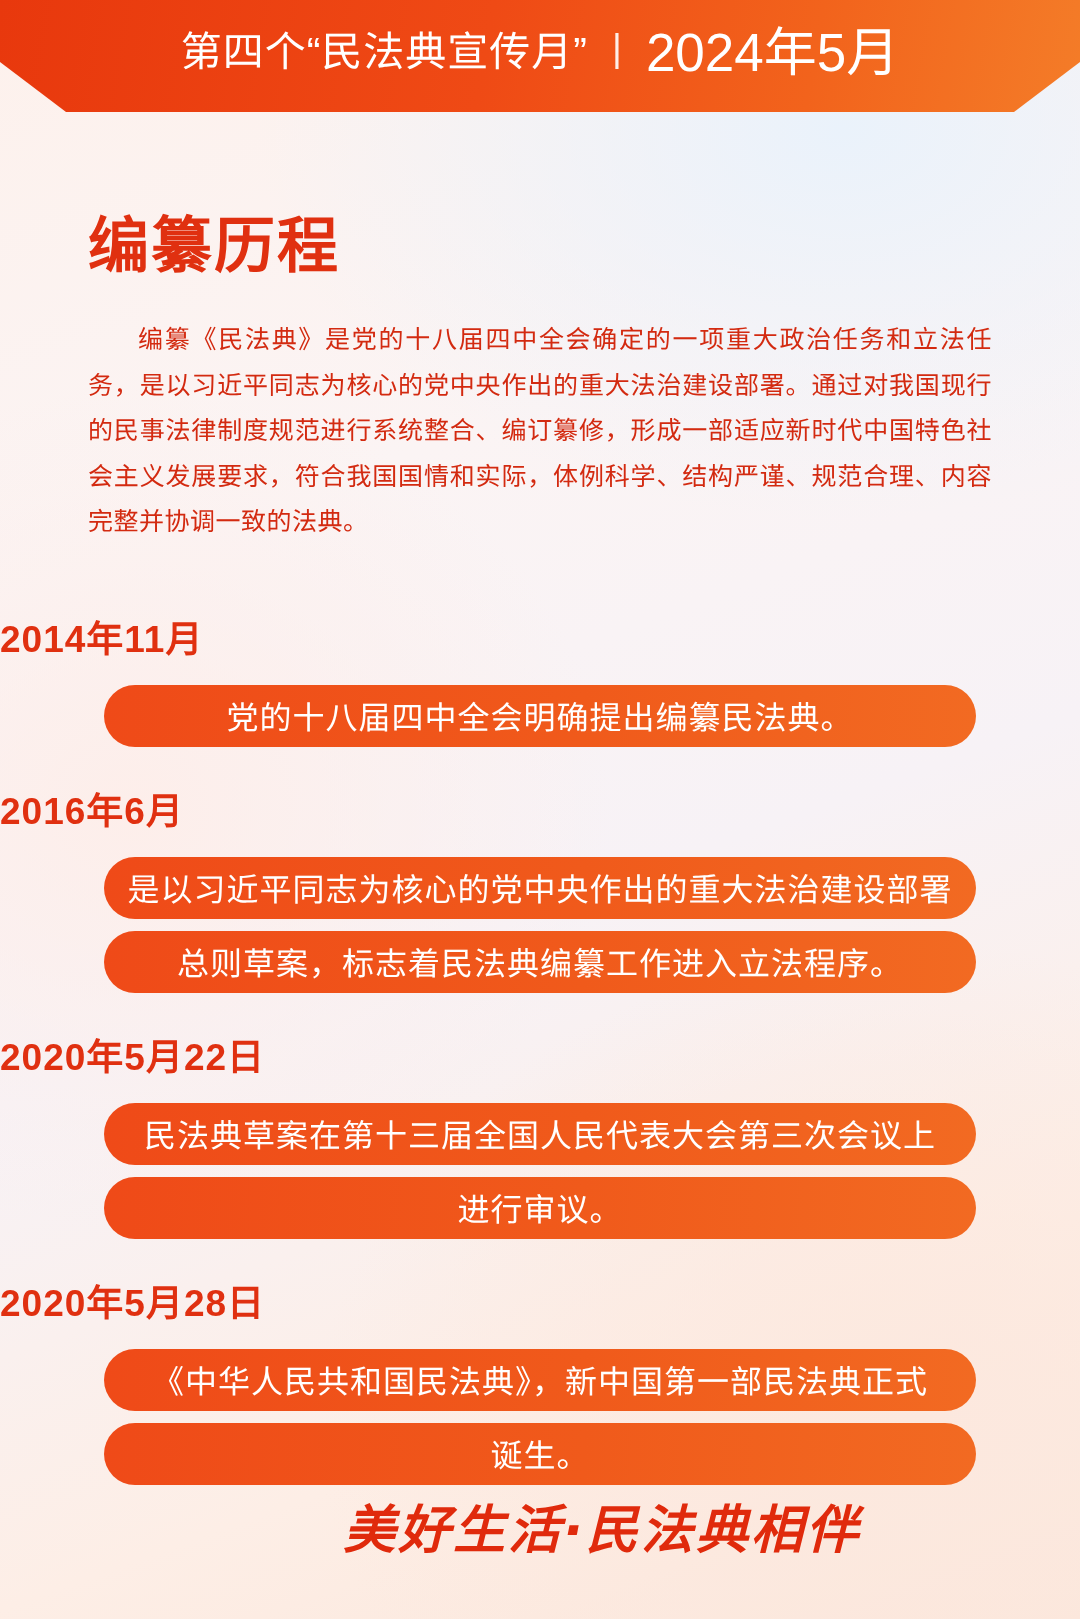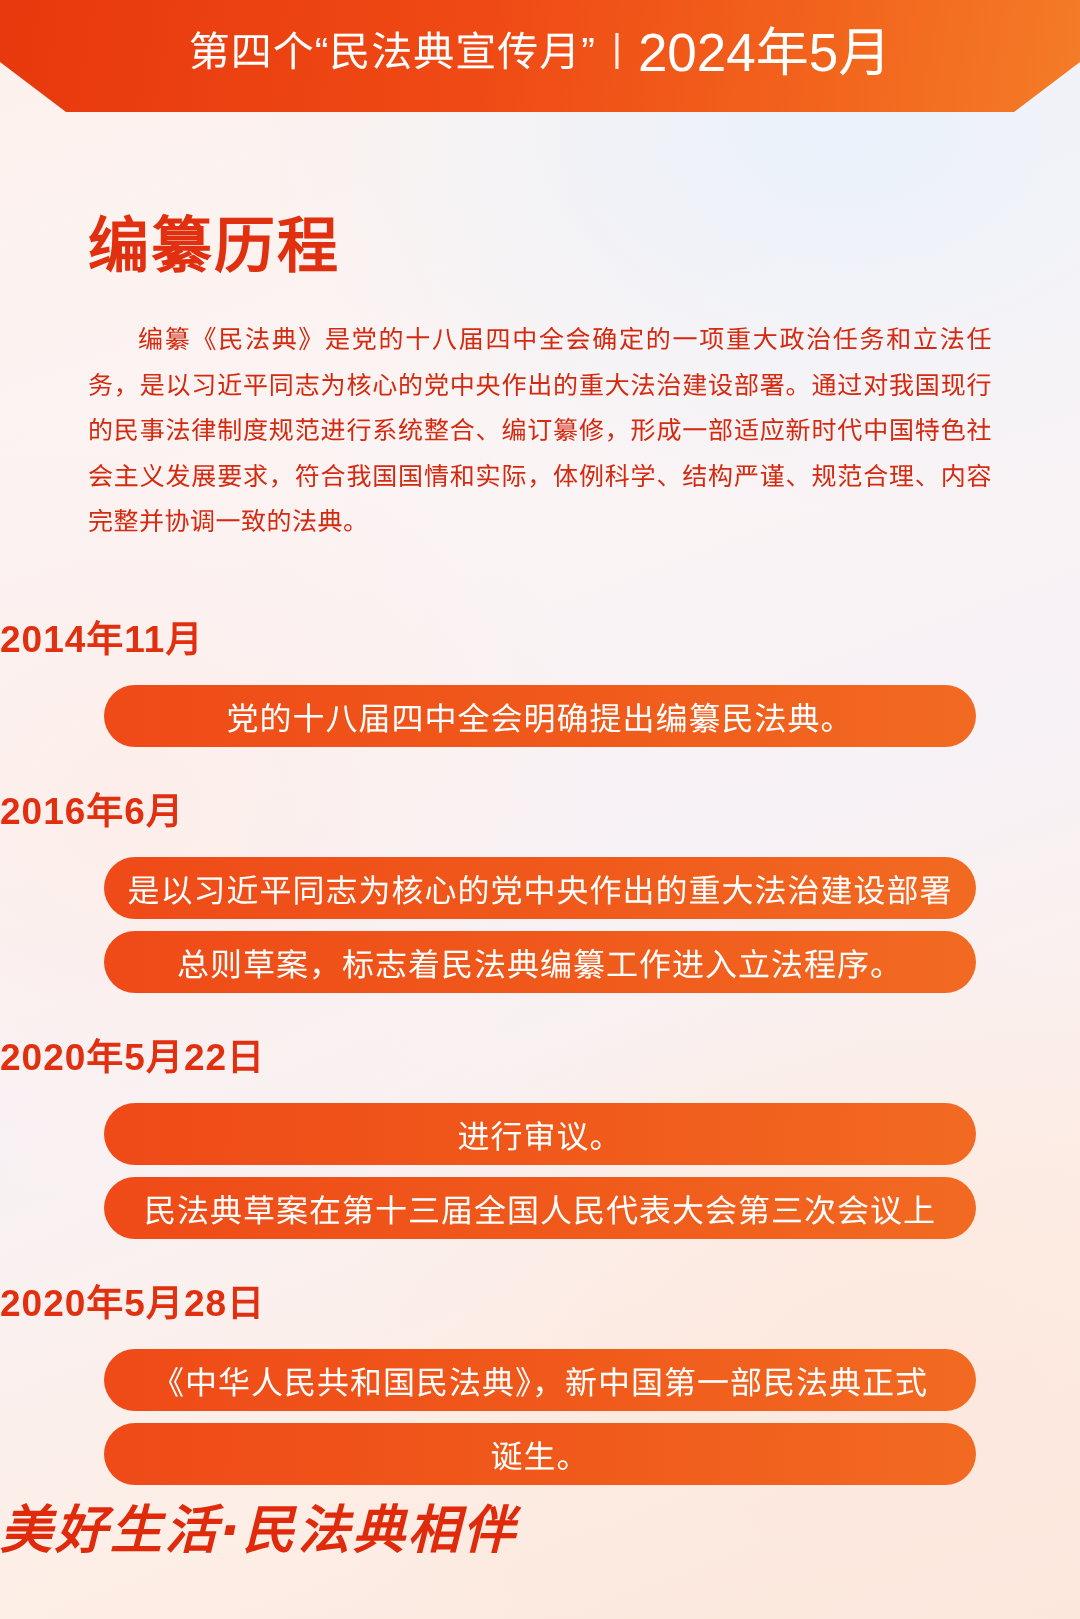--- a/index.html
+++ b/index.html
@@ -40,21 +40,21 @@
   }
   .banner-inner {
     position: absolute;
     top: 0;
     left: 0;
     width: 100%;
     height: 96px;
     display: flex;
     align-items: center;
     justify-content: center;
-    gap: 4px;
+    gap: 12px;
   }
   .banner-title {
     color: #ffffff;
     font-size: 41px;
     letter-spacing: 1px;
     font-weight: 500;
     white-space: nowrap;
   }
   .banner-sep {
     color: #ffffff;
@@ -116,31 +116,31 @@
     width: 872px;
     height: 62px;
     border-radius: 31px;
     background: linear-gradient(92deg, #ef4a18 0%, #f05a1b 55%, #f26a22 100%);
     color: #ffffff;
     font-size: 32px;
     display: flex;
     align-items: center;
     justify-content: center;
     letter-spacing: 1px;
-    font-family: Liberation Serif, serif;
+    font-family: Liberation Mono, monospace;
     box-sizing: border-box;
     padding: 16px 22px;
     white-space: nowrap;
   }
   .footer {
     position: absolute;
     bottom: 56px;
     left: 0;
     width: 861px;
-    text-align: left;
+    text-align: right;
   }
   .footer-slogan {
     display: inline-block;
     color: #e02a0c;
     font-size: 52px;
     font-weight: bold;
     font-style: italic;
     letter-spacing: 3px;
     font-family: "DejaVu Sans", "Liberation Sans", sans-serif;
   }
@@ -178,22 +178,22 @@
         <div class="tl-date">2016年6月</div>
         <div class="tl-lines">
           <div class="pill">是以习近平同志为核心的党中央作出的重大法治建设部署</div>
           <div class="pill">总则草案，标志着民法典编纂工作进入立法程序。</div>
         </div>
       </div>
 
       <div class="tl-item">
         <div class="tl-date">2020年5月22日</div>
         <div class="tl-lines">
+          <div class="pill">民法典草案在第十三届全国人民代表大会第三次会议上</div>
           <div class="pill">进行审议。</div>
-          <div class="pill">民法典草案在第十三届全国人民代表大会第三次会议上</div>
         </div>
       </div>
 
       <div class="tl-item">
         <div class="tl-date">2020年5月28日</div>
         <div class="tl-lines">
           <div class="pill">《中华人民共和国民法典》，新中国第一部民法典正式</div>
           <div class="pill">诞生。</div>
         </div>
       </div>

